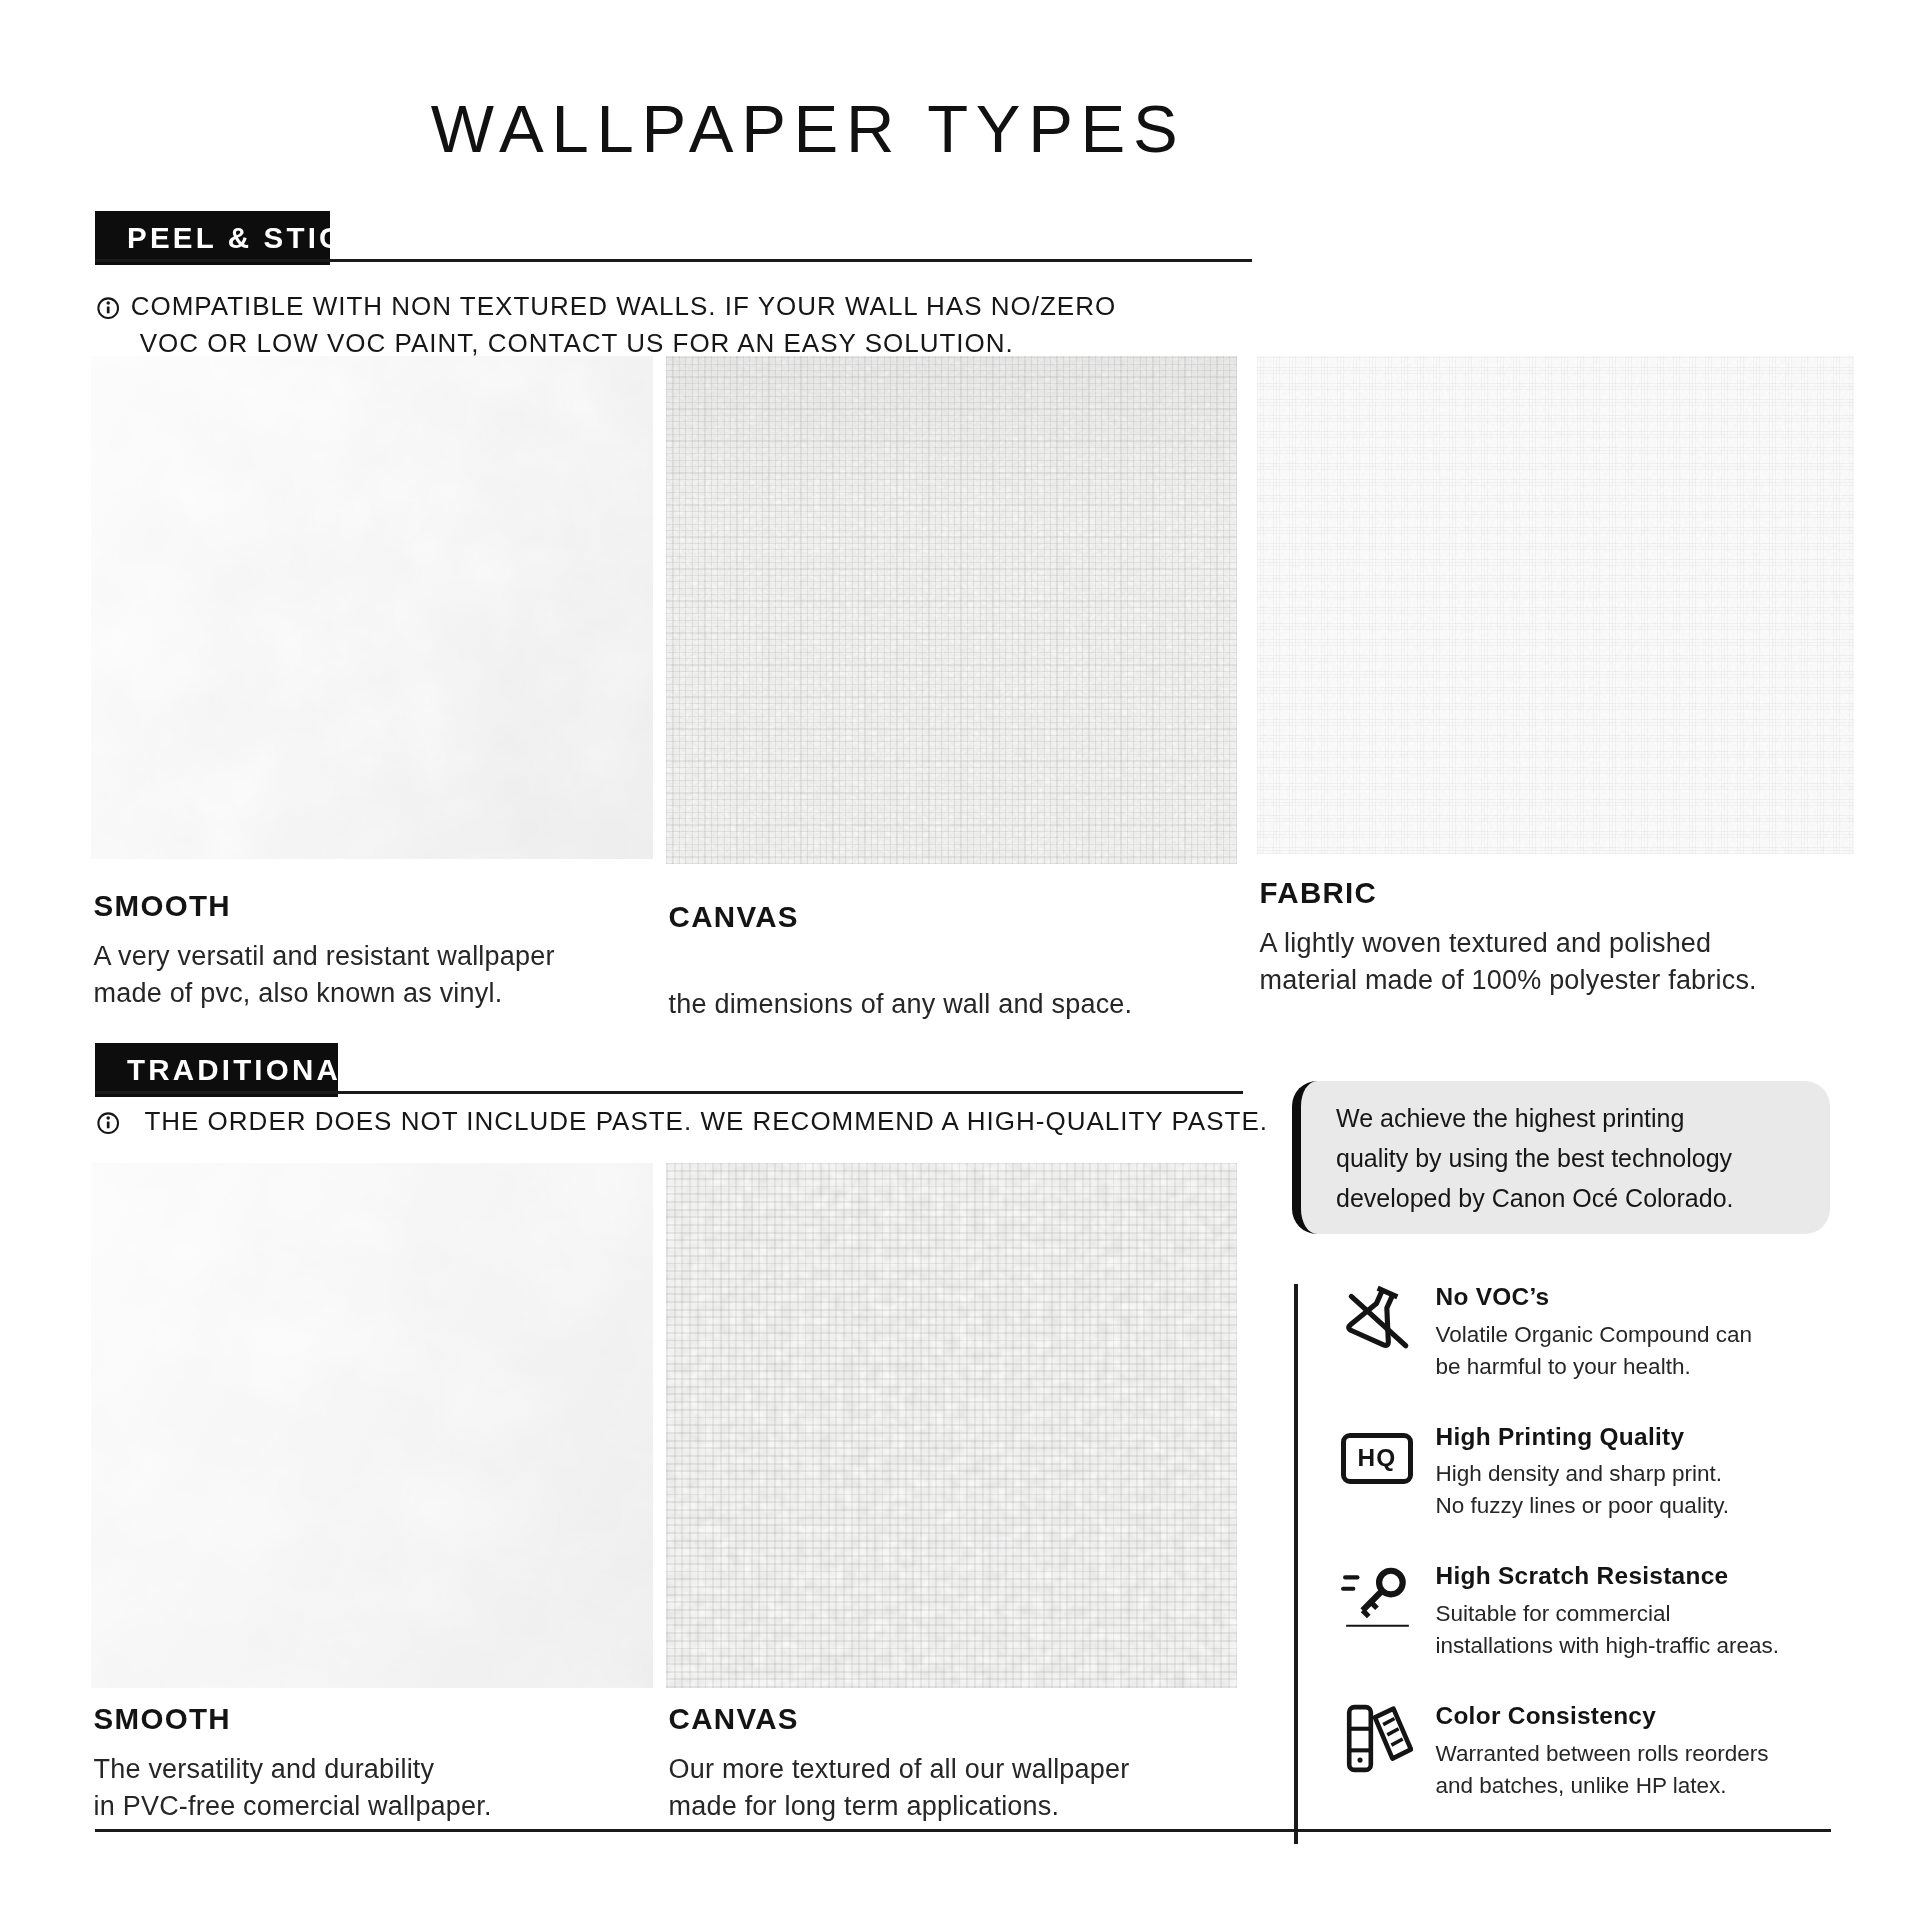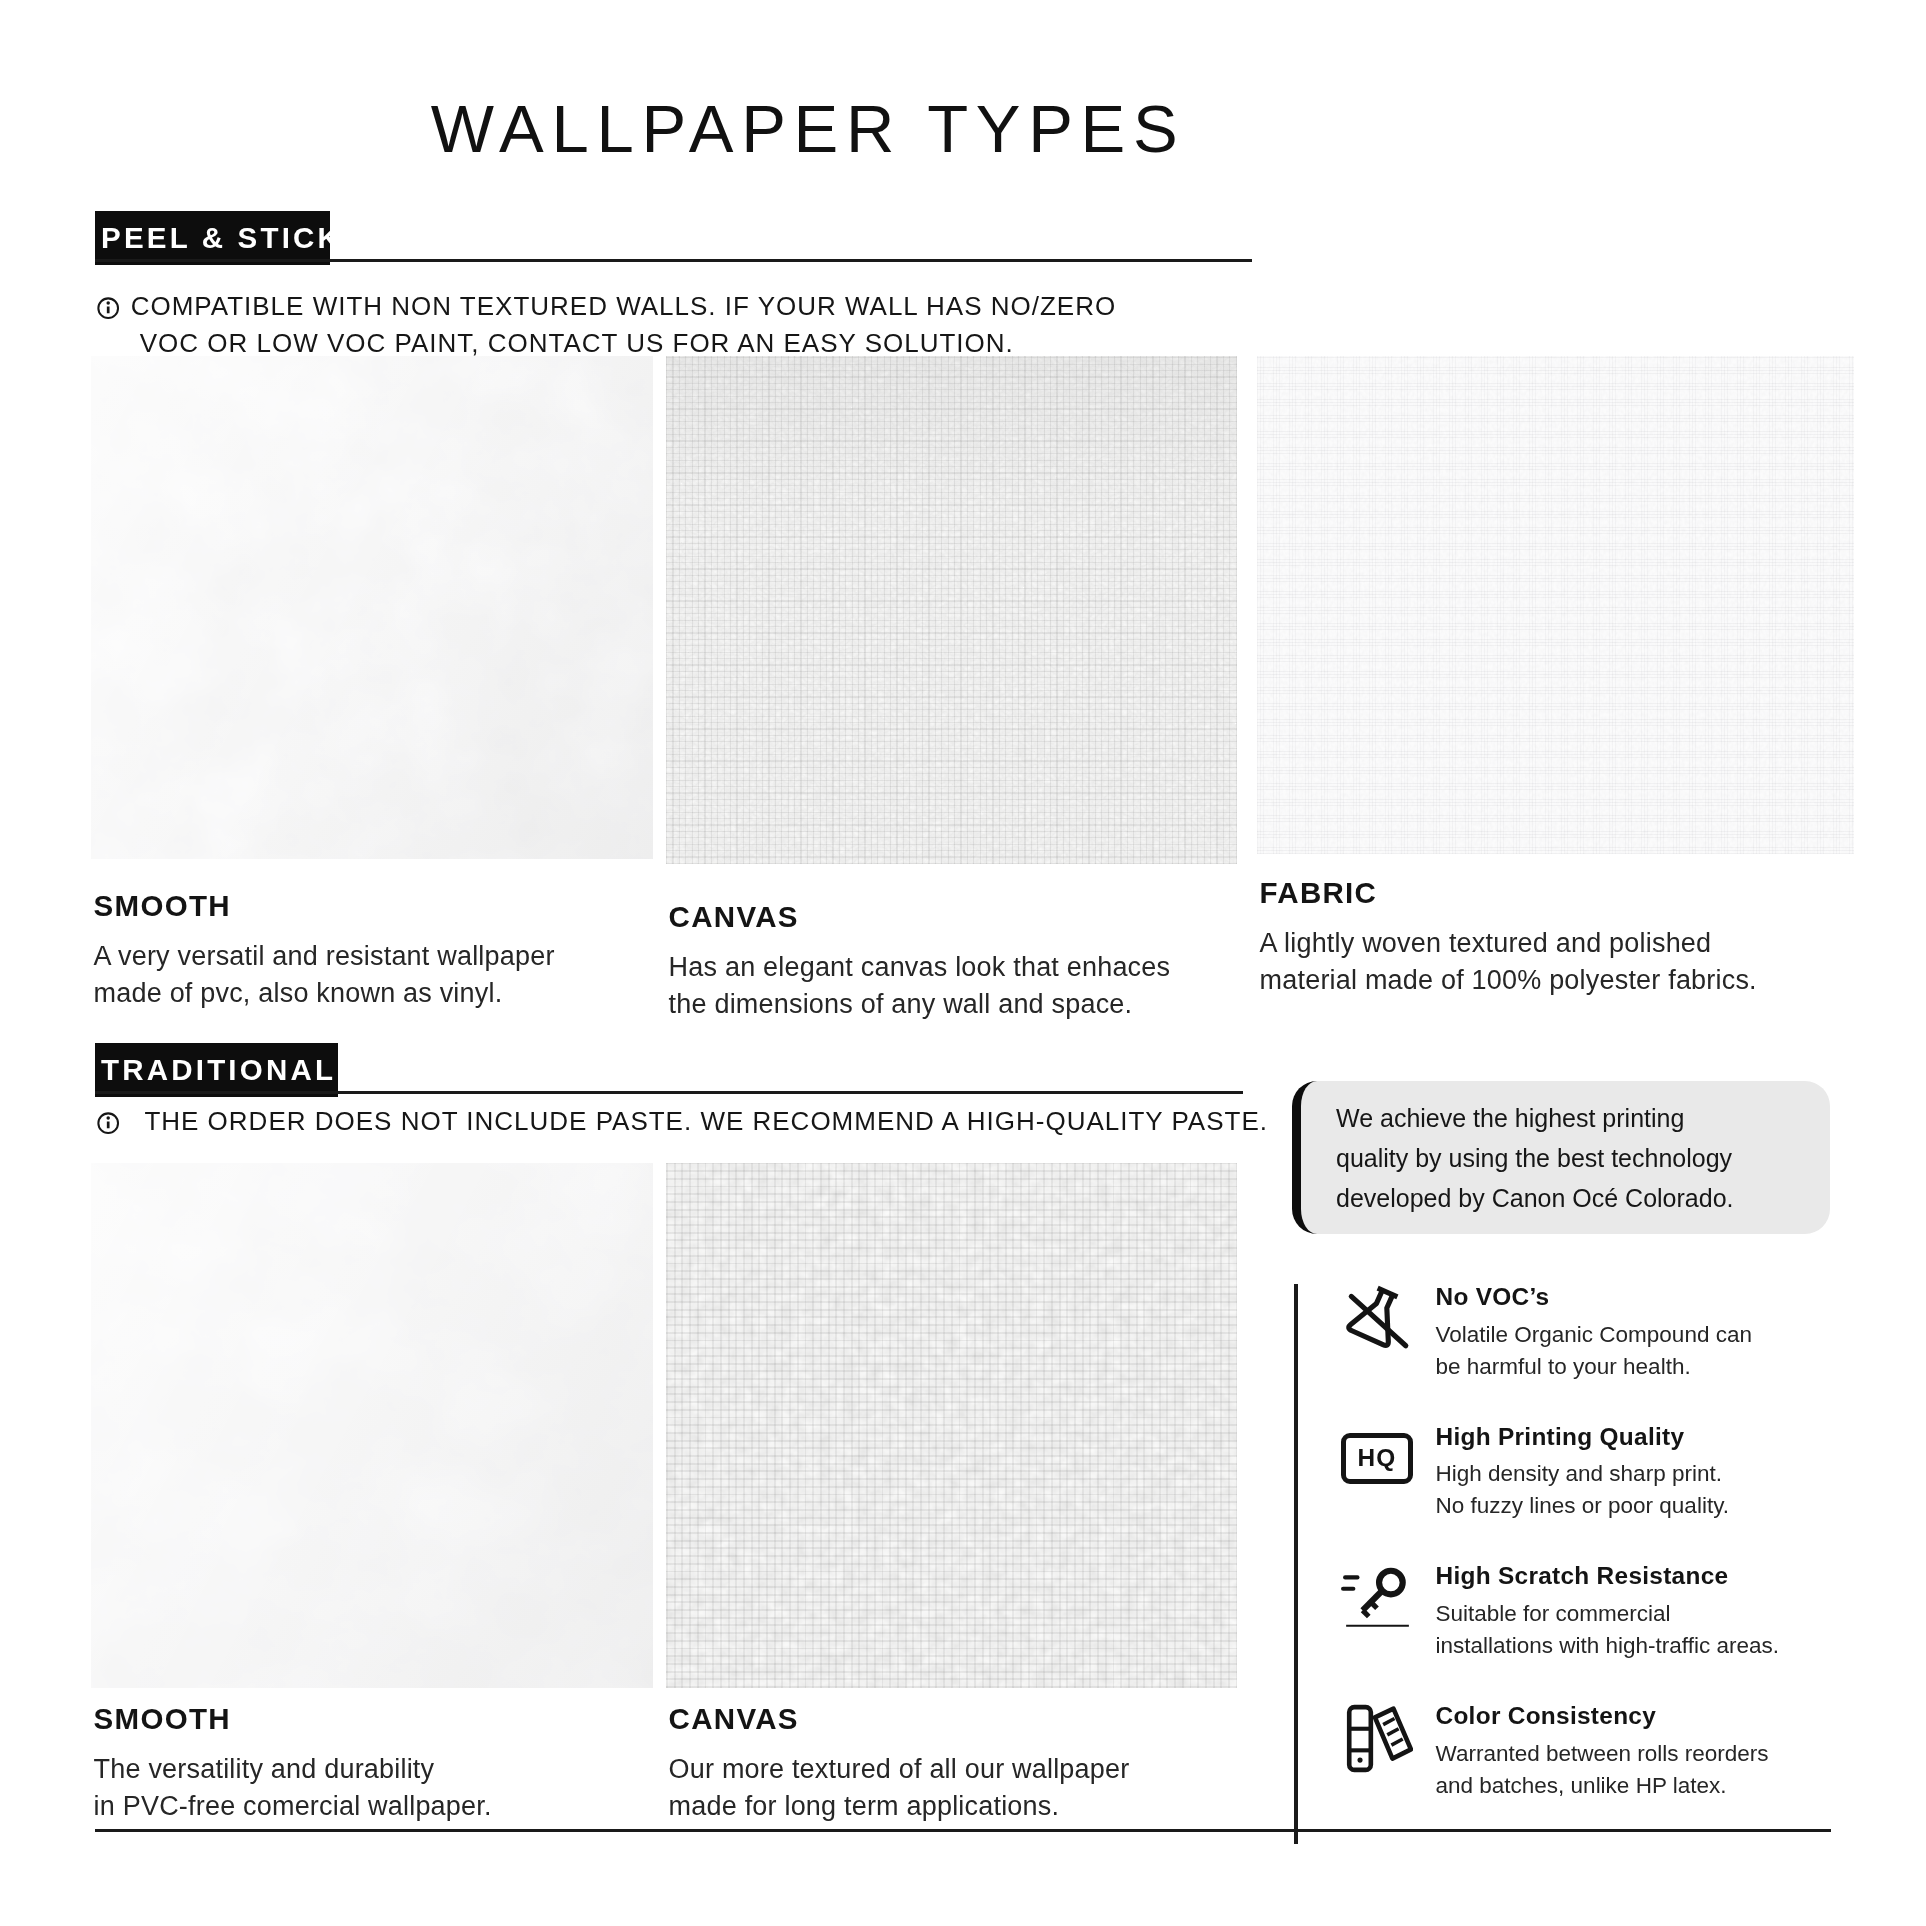--- a/index.html
+++ b/index.html
@@ -5,21 +5,21 @@
   html,body{margin:0;padding:0;background:#ffffff;}
   body{width:1926px;height:1926px;font-family:"Liberation Sans",sans-serif;color:#161616;}
   .sheet{position:relative;width:1926px;height:1926px;background:#ffffff;overflow:hidden;}
 
   
   .page-title{position:absolute;left:0;top:82px;width:1600px;margin:8px;text-align:center;
     font-size:67px;font-weight:500;letter-spacing:7.7px;color:#111;white-space:nowrap;}
 
   
   .label-box{position:absolute;background:#0d0d0d;color:#ffffff;height:54px;display:flex;align-items:center;
-    box-sizing:border-box;padding-left:6px;font-size:29.5px;font-weight:700;letter-spacing:3.2px;white-space:nowrap;}
+    box-sizing:border-box;padding-left:32px;font-size:29.5px;font-weight:700;letter-spacing:3.2px;white-space:nowrap;}
   .label-ps{left:95px;top:211px;width:235px;}
   .label-trad{left:95px;top:1043px;width:243px;}
   .rule{position:absolute;background:#1a1a1a;height:3.2px;}
   .rule-ps{left:95px;top:259px;width:1157px;}
   .rule-trad{left:95px;top:1091px;width:1148px;}
   .rule-bottom{left:95px;top:1829px;width:1736px;height:2.6px;}
 
   
   .note{position:absolute;display:flex;gap:10.3px;font-size:26px;letter-spacing:1px;color:#161616;line-height:37px;}
   .note-ps{left:96px;top:288px;justify-content:space-between;}
@@ -170,21 +170,21 @@
 
   <figure class="sw sw-ps-canvas">
     <div class="tex h792">
       <svg preserveAspectRatio="none" viewBox="0 0 890 792" width="571" height="508">
           <rect width="100%" height="100%" filter="url(#texCanvas1)"></rect>
         </svg>
       <div class="overlay weave-10"></div>
     </div>
     <figcaption class="cap-ps-canvas">
       <h3>CANVAS</h3>
-      <p><span>Has an elegant canvas look that enhaces</span><br><span>the dimensions of any wall and space.</span></p>
+      <p><br><span>the dimensions of any wall and space.</span></p>
     </figcaption>
   </figure>
 
   <figure class="sw sw-ps-fabric">
     <div class="tex h775">
       <svg preserveAspectRatio="none" viewBox="0 0 930 775" width="597" height="498">
           <rect width="100%" height="100%" filter="url(#texFabric1)"></rect>
         </svg>
       <div class="overlay weave-5"></div>
     </div>

